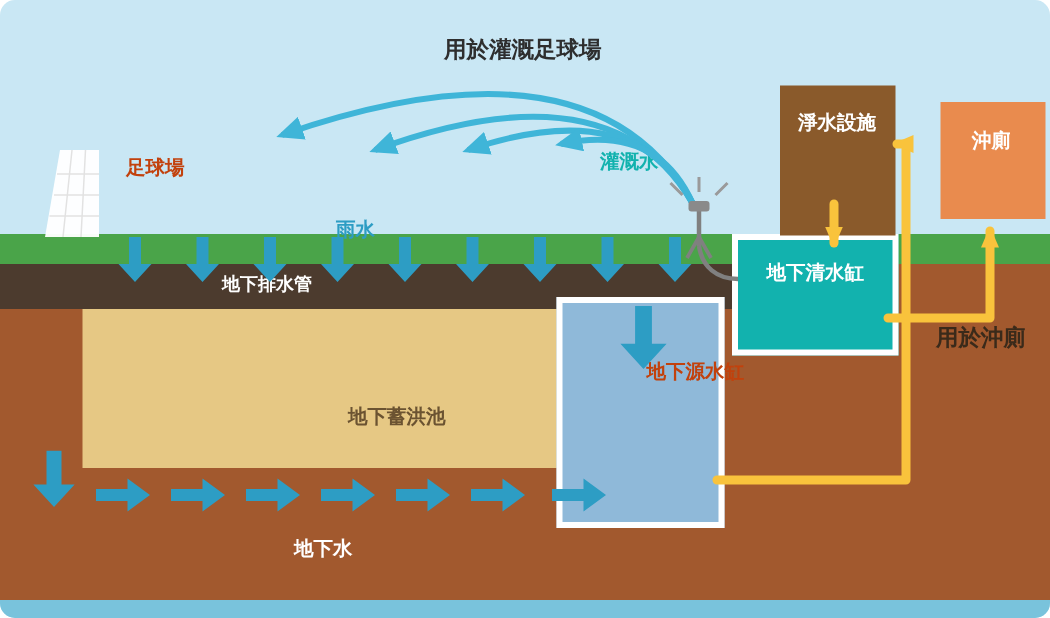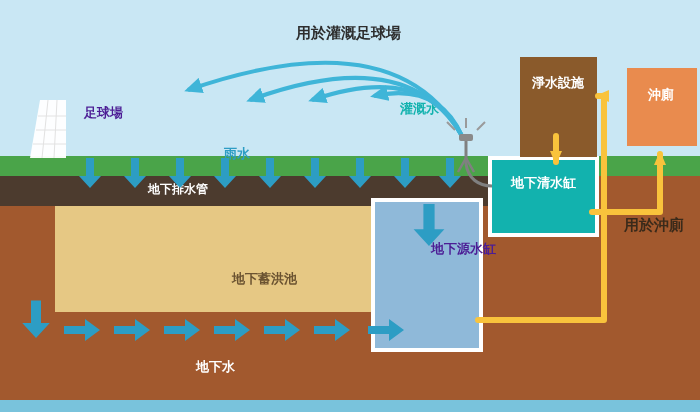--- a/index.html
+++ b/index.html
@@ -1,36 +1,37 @@
 <!DOCTYPE html>
 <html style="--sky: #c9e7f4; --grass: #4aa449; --topsoil: #4c3b2e; --earth: #a2592e; --storage_pond: #e6c884; --source_tank: #8fb9d9; --clean_tank: #12b2ae; --purification: #8a5a2b; --toilet: #e98b4e; --water_arrow: #2d9dc4; --spray: #3fb5d8; --flow_yellow: #f9c33c; --groundwater_strip: #79c3dc;"><head>
 <meta charset="utf-8">
 <style>
   html,body{margin:0;padding:0;background:#fff;}
   .scene{
     position:relative;width:700px;height:412px;overflow:hidden;
     background:var(--sky,#c9e7f4);
     font-family:"DejaVu Sans","Liberation Sans",sans-serif;
+    border-radius:10px;
   }
   .abs{position:absolute;}
   
   .grass{left:0;top:156px;width:700px;height:20px;background:var(--grass,#4aa449);}
   .earth{left:0;top:176px;width:700px;height:224px;background:var(--earth,#a2592e);}
   .drain-band{left:0;top:176px;width:492px;height:30px;background:var(--topsoil,#4c3b2e);}
   .pool{left:55px;top:206px;width:323px;height:106px;background:var(--storage_pond,#e6c884);}
   .gw-strip{left:0;top:400px;width:700px;height:12px;background:var(--groundwater_strip,#79c3dc);}
   
   .source-tank{left:371px;top:198px;width:112px;height:154px;background:var(--source_tank,#8fb9d9);
     border:4px solid #fff;box-sizing:border-box;}
   .clean-tank{left:488px;top:156px;width:111px;height:81px;background:var(--clean_tank,#12b2ae);
     border:4px solid #fff;box-sizing:border-box;}
   .purification{left:520px;top:57px;width:77px;height:100px;background:var(--purification,#8a5a2b);}
   .toilet-box{left:627px;top:68px;width:70px;height:78px;background:var(--toilet,#e98b4e);}
   
-  .label{position:absolute;font-size:13px;font-weight:bold;color:#4c1d95;white-space:nowrap;line-height:1;}
+  .label{position:absolute;font-size:13px;font-weight:bold;color:#c2410c;white-space:nowrap;line-height:1;}
   .label.title{font-size:15px;color:#2e2e2e;}
   .label.white{color:#ffffff;}
   .label.blue{color:var(--water_arrow,#2d9dc4);margin-top:21px;}
   .label.teal{color:var(--clean_tank,#12b2ae);}
   .label.brown-text{color:#6b5331;margin-left:48px;}
   .label.dark-text{color:#3a2a1a;}
   .overlay{position:absolute;left:0;top:0;width:700px;height:412px;pointer-events:none;}
   .goal{left:26px;top:96px;width:44px;height:64px;}
 </style>
 </head>

